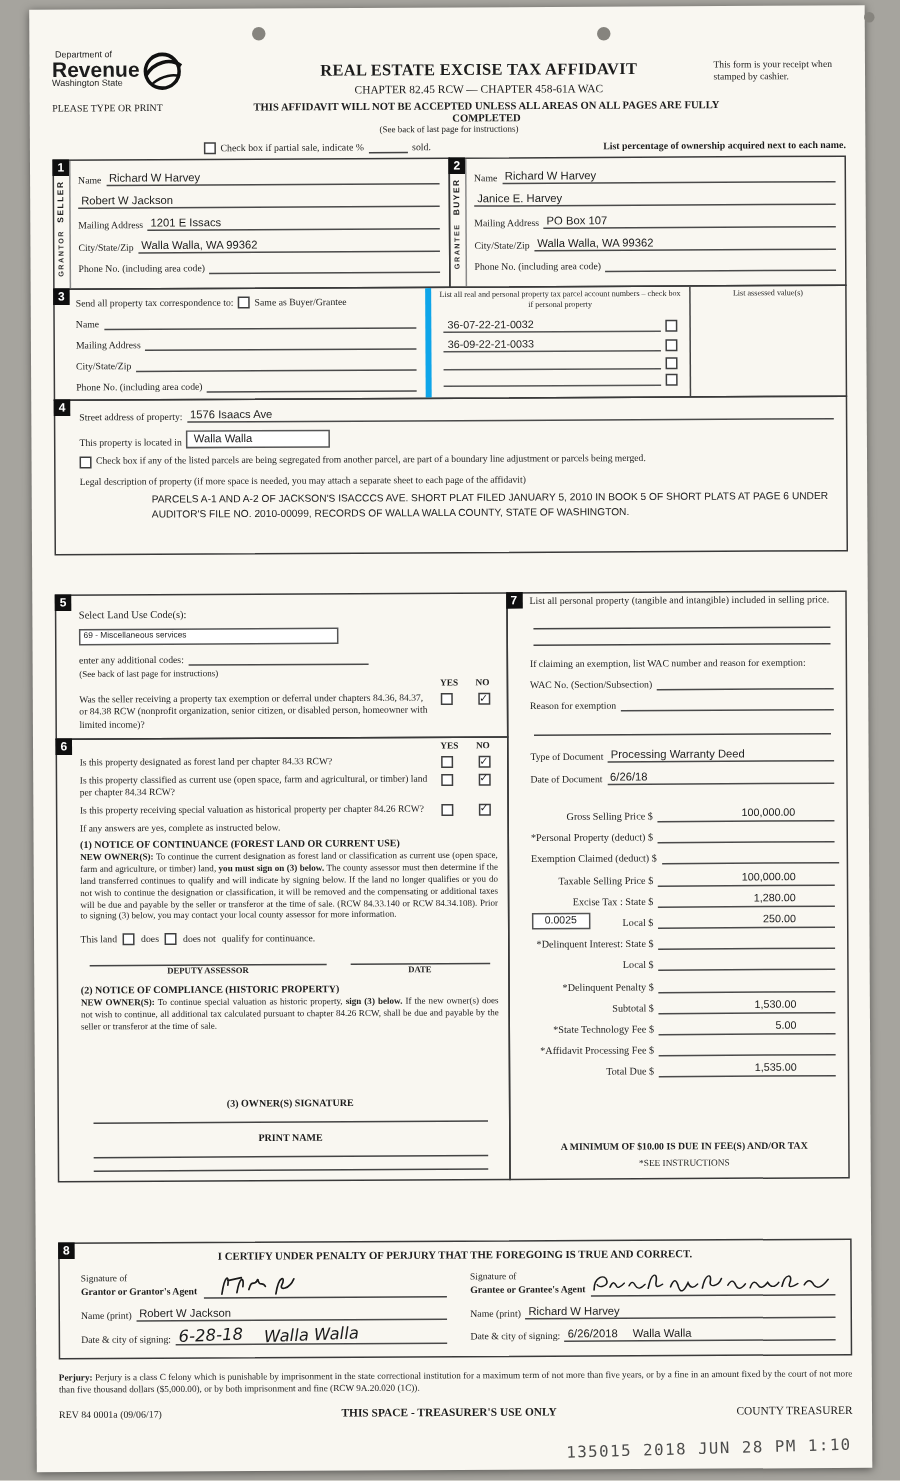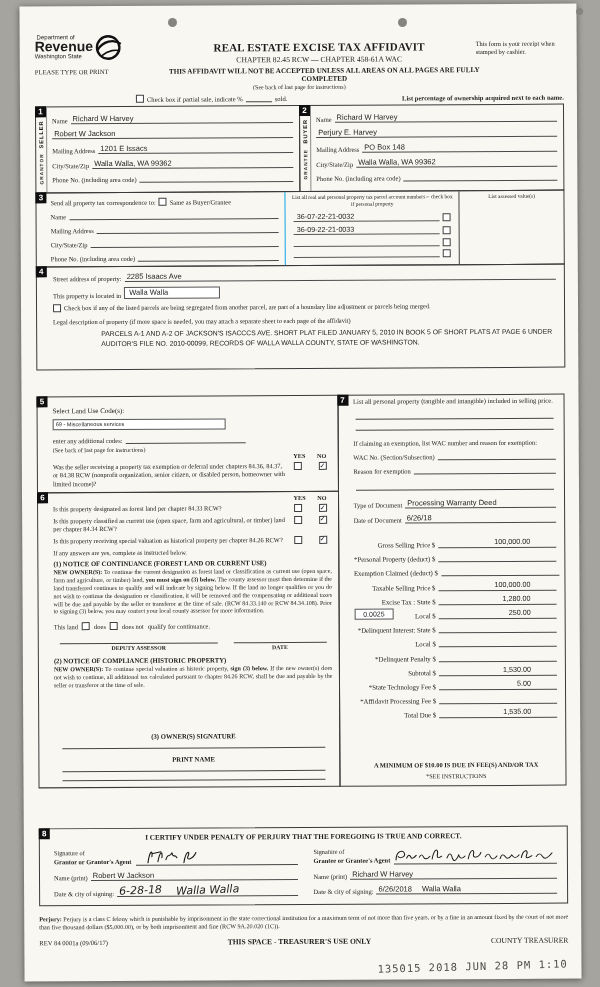--- a/index.html
+++ b/index.html
@@ -41,21 +41,21 @@
   .pair{display:flex;}
   .pair .box{flex:1;min-height:87px;padding:2px 6px 5px 16px;}
   .pair .box+.box{margin-left:-1px;}
   .vlab{position:absolute;left:0;top:0;bottom:0;width:11px;border-right:1px solid #8a8a8a;display:flex;flex-direction:column;align-items:center;gap:5px;padding-top:13px;}
   .vword{writing-mode:vertical-rl;transform:rotate(180deg);font:bold 5.6px "Liberation Sans",sans-serif;letter-spacing:1px;}
   .vword.sm{font-size:4.8px;color:#333;}
   
   .s3{margin-top:-1px;min-height:74px;}
   .s3grid{display:flex;min-height:72px;}
   .s3a{flex:1.45;padding:2px 6px 4px 14px;}
-  .s3b{flex:1.05;border-left:1px solid #0ea5e9;border-right:1px solid #444;padding:1px 4px 4px;}
+  .s3b{flex:1.05;border-left:4px solid #0ea5e9;border-right:1px solid #444;padding:1px 4px 4px;}
   .s3c{flex:0.62;padding:1px 3px;}
   .colhead{font-size:5.4px;text-align:center;line-height:1.3;padding-top:1px;}
   .prow{display:flex;align-items:flex-end;gap:3px;margin:3.5px 4px 0;}
   .pline{flex:1;border-bottom:1px solid #555;font-family:"Liberation Sans",sans-serif;font-size:7.2px;line-height:9px;padding-left:3px;}
   
   .s4{margin-top:-1px;min-height:104px;padding:2px 8px 5px 16px;}
   .locbox{display:inline-block;border:1px solid #555;min-width:96px;font-family:"Liberation Sans",sans-serif;font-size:7.5px;line-height:10px;padding:0 4px;background:#fff;}
   .legal-label{font-size:6.4px;margin-top:6px;}
   .legal-text{font-family:"Liberation Sans",sans-serif;font-size:6.8px;line-height:1.35;margin:4px 4px 2px 48px;}
   
@@ -186,25 +186,25 @@
       <span class="badge">2</span>
       <div class="vlab">
         <span class="vword">BUYER</span>
         <span class="vword sm">GRANTEE</span>
       </div>
       <div class="fld">
           <span class="lab">Name</span>
           <span class="fill"><span>Richard W Harvey</span></span>
         </div>
       <div class="fld">
-          <span class="fill"><span>Perjury E. Harvey</span></span>
+          <span class="fill"><span>Janice E. Harvey</span></span>
         </div>
       <div class="fld">
           <span class="lab">Mailing Address</span>
-          <span class="fill"><span>PO Box 148</span></span>
+          <span class="fill"><span>PO Box 107</span></span>
         </div>
       <div class="fld">
           <span class="lab">City/State/Zip</span>
           <span class="fill"><span>Walla Walla, WA 99362</span></span>
         </div>
       <div class="fld">
           <span class="lab">Phone No. (including area code)</span>
           <span class="fill"></span>
         </div>
     </section>
@@ -258,21 +258,21 @@
       <div class="s3c">
         <div class="colhead">List assessed value(s)</div>
       </div>
     </div>
   </section>
 
   <section class="box s4">
     <span class="badge">4</span>
     <div class="fld" style="margin-top:3px;">
       <span class="lab">Street address of property:</span>
-      <span class="fill"><span>2285 Isaacs Ave</span></span>
+      <span class="fill"><span>1576 Isaacs Ave</span></span>
     </div>
     <div class="fld">
       <span class="lab">This property is located in</span>
       <span class="locbox">Walla Walla</span>
     </div>
     <div class="fld" style="align-items:flex-start;">
       <span class="cb"></span>
       <span style="font-size:6.4px;line-height:1.3;">Check box if any of the listed parcels are being segregated from another parcel, are part of a boundary line adjustment or parcels being merged.</span>
     </div>
     <div class="legal-label">Legal description of property (if more space is needed, you may attach a separate sheet to each page of the affidavit)</div>

